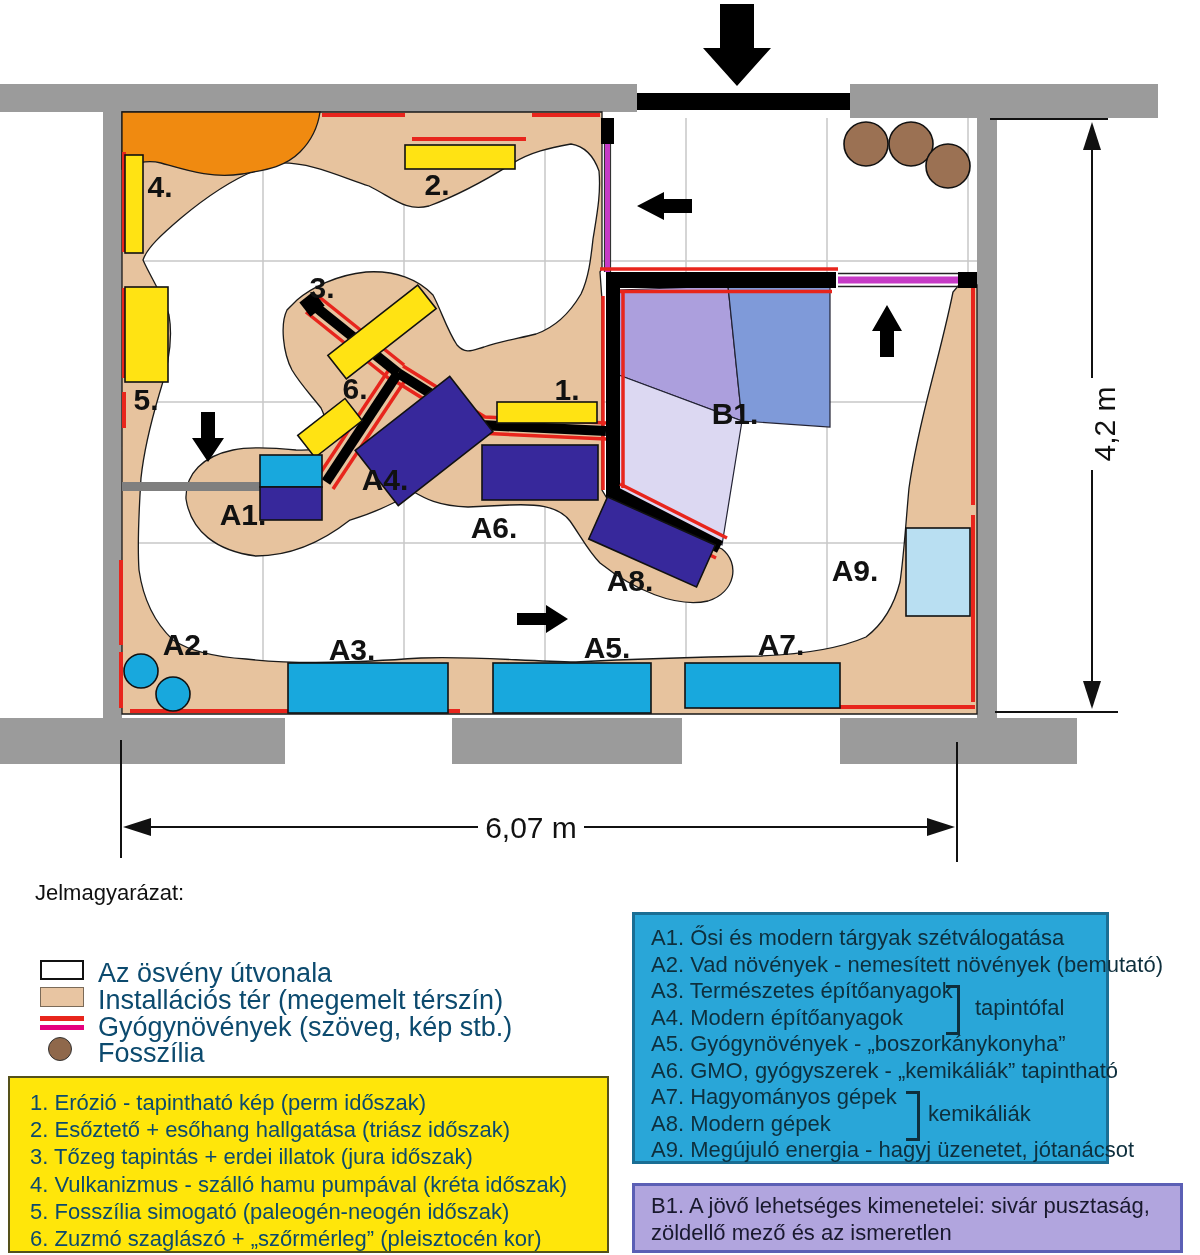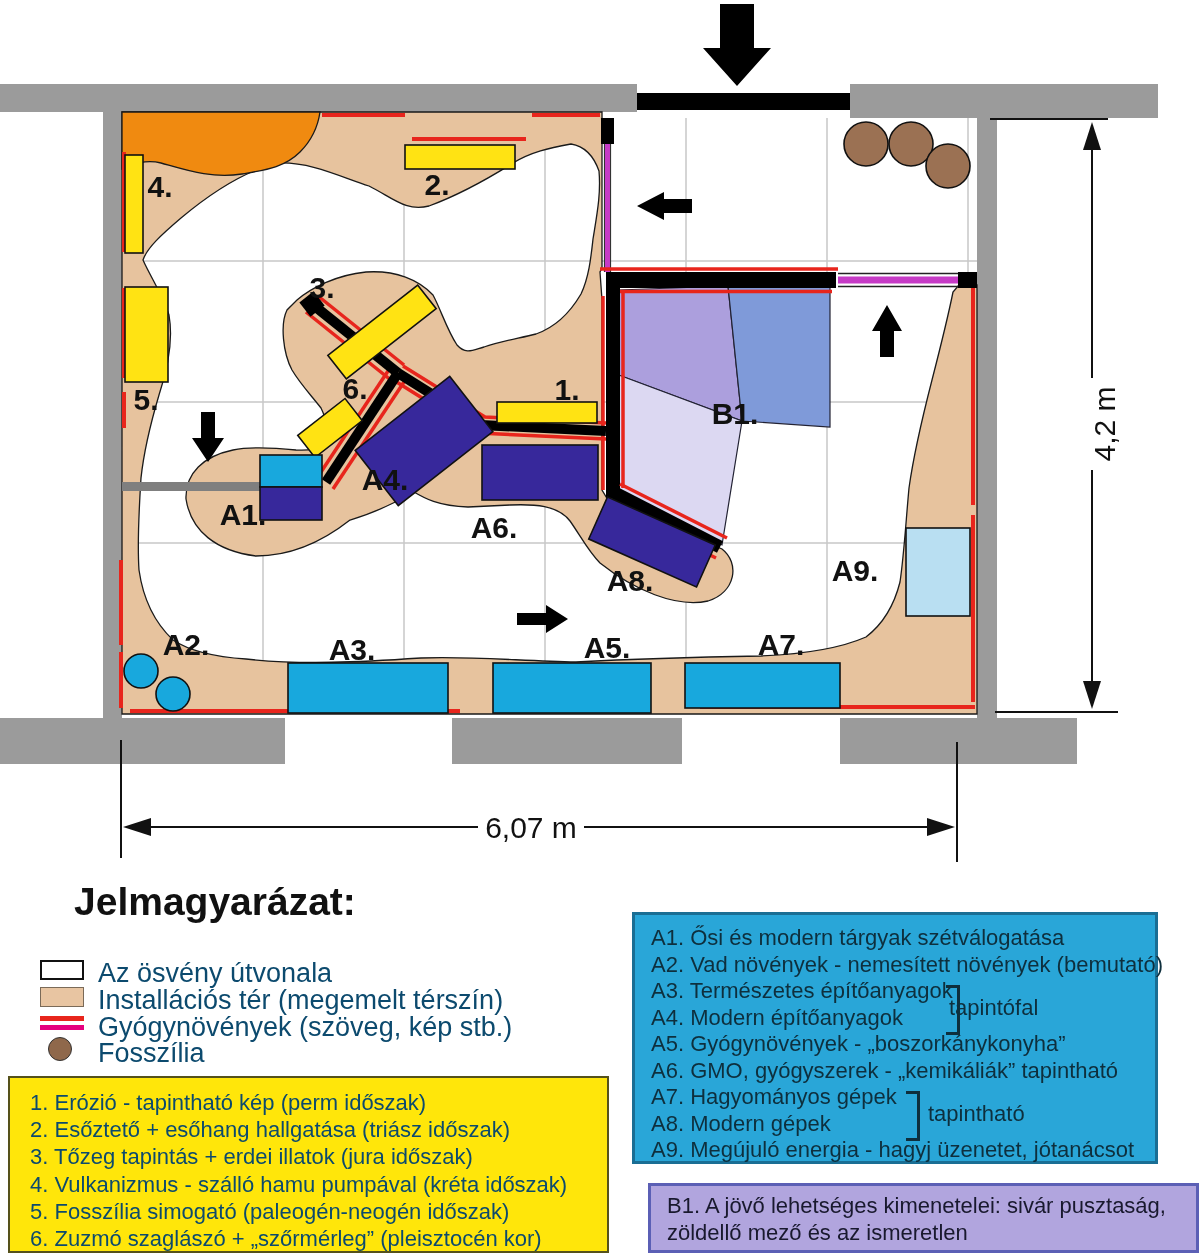--- a/index.html
+++ b/index.html
@@ -1,38 +1,38 @@
 <!DOCTYPE html>
 <html><head>
 <meta charset="utf-8">
 <style>
   html,body{margin:0;padding:0;background:#fff;}
   body{font-family:"Liberation Sans","DejaVu Sans",sans-serif;color:#111;}
   #screen{position:relative;width:1200px;height:1255px;background:#fff;overflow:hidden;}
   #plan-svg{position:absolute;left:0;top:0;}
   .plan-label{font:bold 30px "Liberation Sans",sans-serif;fill:#111;}
   .dim-label{font:30px "Liberation Sans",sans-serif;fill:#111;}
-  .legend-title{position:absolute;left:35px;top:880px;font-size:39px;font-weight:bold;margin-left:39px;}
+  .legend-title{position:absolute;left:35px;top:880px;font-size:22px;font-weight:normal;}
   .legend-row{position:absolute;left:40px;height:24px;}
   .legend-row .lbl{position:absolute;left:58px;top:-2px;font-size:27px;white-space:nowrap;color:#0c4a6e;}
   .sw{position:absolute;left:0;top:0;width:44px;height:20px;box-sizing:border-box;}
   .sw-path{background:#fff;border:2px solid #111;}
   .sw-inst{background:#E8C5A2;border:1px solid #7a6a58;}
   .sw-line{height:5px;border:none;}
   .sw-line.red{background:#E8251C;top:2px;}
   .sw-line.mag{background:#E5007E;top:11px;}
   .sw-seat{left:8px;width:24px;height:24px;border-radius:50%;background:#8F684B;border:1px solid #333;top:-3px;}
   .box{position:absolute;box-sizing:border-box;}
   #stations-box{left:8px;top:1076px;width:601px;height:177px;background:#FFE60A;border:2px solid #55511a;padding:11px 0 0 20px;}
   #stations-box .line{font-size:22px;line-height:27.2px;white-space:nowrap;color:#0c4a6e;}
-  #areas-box{left:632px;top:912px;width:526px;height:252px;background:#29A6D8;border:3px solid #1A6E94;padding:10px 0 0 16px;}
+  #areas-box{left:632px;top:912px;width:477px;height:252px;background:#29A6D8;border:3px solid #1A6E94;padding:10px 0 0 16px;}
   #areas-box .line{font-size:22px;line-height:26.5px;white-space:nowrap;color:#0E2F3D;}
   .bracket{position:absolute;width:11px;border:3px solid #0E2F3D;border-left:none;}
   .bracket-label{position:absolute;font-size:22px;color:#0E2F3D;white-space:nowrap;}
-  #future-box{left:648px;top:1183px;width:551px;height:70px;background:#B1A5DE;border:3px solid #5B5FB5;padding:6px 14px 0 16px;}
+  #future-box{left:632px;top:1183px;width:551px;height:70px;background:#B1A5DE;border:3px solid #5B5FB5;padding:6px 14px 0 16px;}
   #future-box .txt{font-size:22px;line-height:27px;color:#19192e;}
 </style>
 </head>
 <body>
 
 <div id="screen">
 
 <svg id="plan-svg" width="1200" height="870" viewBox="0 0 1200 870">
 
   <g fill="#9B9B9B">
@@ -244,22 +244,22 @@
         <div class="line">A2. Vad növények - nemesített növények (bemutató)</div>
         <div class="line">A3. Természetes építőanyagok</div>
         <div class="line">A4. Modern építőanyagok</div>
         <div class="line">A5. Gyógynövények - „boszorkánykonyha”</div>
         <div class="line">A6. GMO, gyógyszerek - „kemikáliák” tapintható</div>
         <div class="line">A7. Hagyományos gépek</div>
         <div class="line">A8. Modern gépek</div>
         <div class="line">A9. Megújuló energia - hagyj üzenetet, jótanácsot</div>
       </div>
     <div class="bracket" style="left:311px;top:70px;height:44px"></div>
-    <div class="bracket-label" style="left:314px;top:80px">tapintófal</div>
+    <div class="bracket-label" style="left:340px;top:80px">tapintófal</div>
     <div class="bracket" style="left:271px;top:176px;height:44px"></div>
-    <div class="bracket-label" style="left:293px;top:186px">tapintható</div>
+    <div class="bracket-label" style="left:293px;top:186px">kemikáliák</div>
   </div>
 
   <div id="future-box" class="box">
     <div class="txt">B1. A jövő lehetséges kimenetelei: sivár pusztaság, zöldellő mező és az ismeretlen</div>
   </div>
 
 </div>
 
 </body></html>

